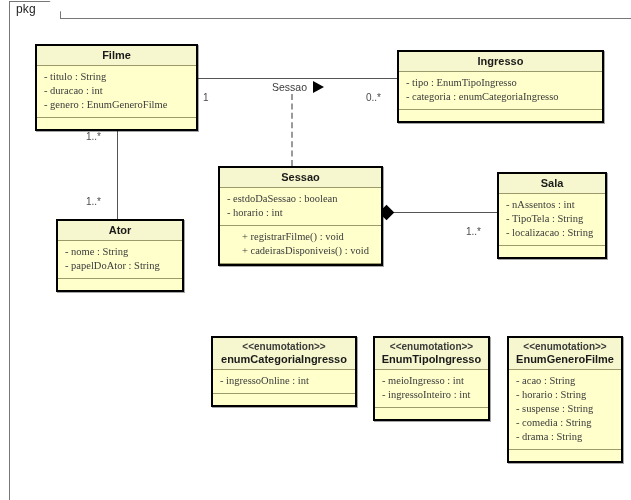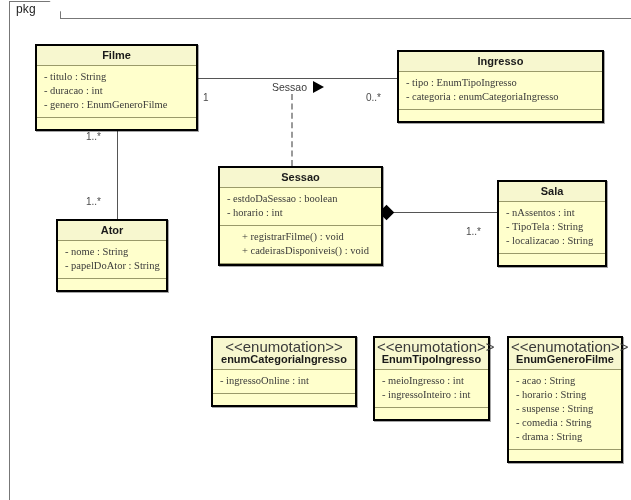--- a/index.html
+++ b/index.html
@@ -62,22 +62,22 @@
     border-bottom: 1px solid #9a9a6a;
     text-align: center;
     font-weight: bold;
     font-size: 11px;
     color: #1a1a1a;
     padding: 3px 2px 4px 2px;
     line-height: 12px;
   }
   .uml-stereo {
     display: block;
-    font-weight: normal;
-    font-size: 15px;
+    font-weight: bold;
+    font-size: 10px;
     color: #3a3a3a;
     line-height: 12px;
   }
   .uml-attrs {
     box-sizing: border-box;
     border-bottom: 1px solid #9a9a6a;
     padding: 4px 7px 5px 7px;
     background: #ffffcc;
   }
   .uml-ops {
@@ -188,31 +188,31 @@
   <div class="uml-attrs">
     <div class="uml-line">- estdoDaSessao : boolean</div>
     <div class="uml-line">- horario : int</div>
   </div>
   <div class="uml-ops">
     <div class="uml-line">+ registrarFilme() : void</div>
     <div class="uml-line">+ cadeirasDisponiveis() : void</div>
   </div>
 </div>
 
-<div class="uml-class" id="cls-sala" style="left:497px; top:172px; width:110px;margin-top:8px;">
+<div class="uml-class" id="cls-sala" style="left:497px; top:172px; width:110px;">
   <div class="uml-header">Sala</div>
   <div class="uml-attrs">
     <div class="uml-line">- nAssentos : int</div>
     <div class="uml-line">- TipoTela : String</div>
     <div class="uml-line">- localizacao : String</div>
   </div>
   <div class="uml-foot"></div>
 </div>
 
-<div class="uml-class" id="cls-ator" style="left:56px; top:219px; width:112px;">
+<div class="uml-class" id="cls-ator" style="left:56px; top:219px; width:128px;">
   <div class="uml-header">Ator</div>
   <div class="uml-attrs">
     <div class="uml-line">- nome : String</div>
     <div class="uml-line">- papelDoAtor : String</div>
   </div>
   <div class="uml-foot"></div>
 </div>
 
 <div class="uml-class" id="enum-1" style="left:211px; top:336px; width:146px;">
   <div class="uml-header">

